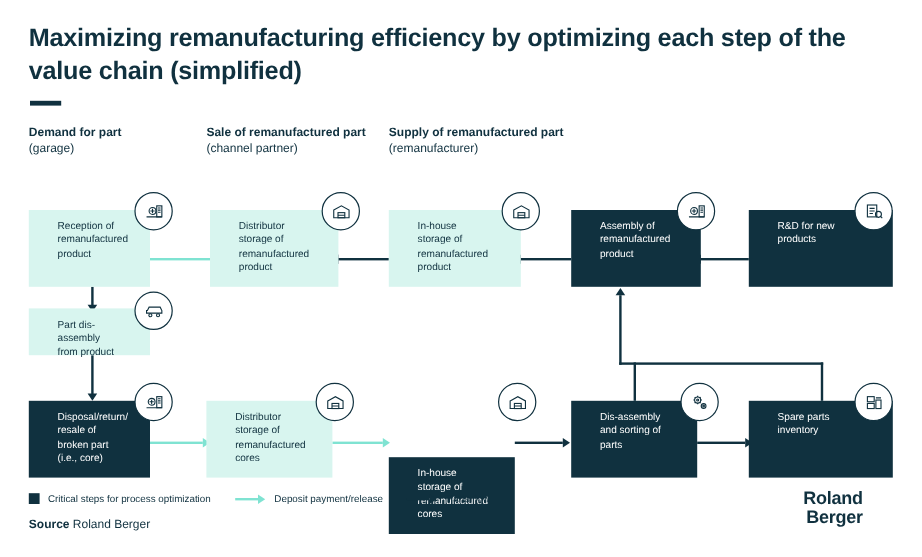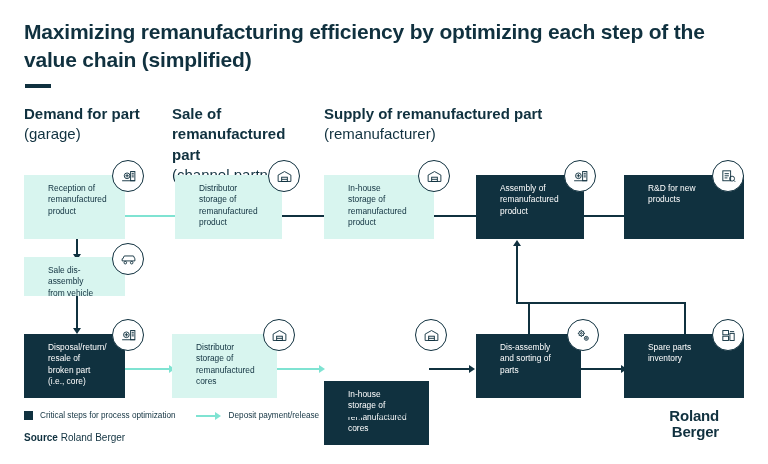--- a/index.html
+++ b/index.html
@@ -38,21 +38,21 @@
     left: 25px;
     top: 84px;
     width: 26px;
     height: 4px;
     background: #10313f;
   }
 
   
   .colhead {
     position: absolute;
-    font-size: 15px;
+    font-size: 10px;
     line-height: 1.35;
     color: #10313f;
   }
   .colhead b {
     font-weight: bold;
   }
   .colhead span {
     font-weight: normal;
   }
 
@@ -301,21 +301,21 @@
 
   <div class="box box-dark" style="left:476px; top:175px; width:108px; height:64px;">
     <span class="boxtext">Assembly of remanufactured product</span>
   </div>
 
   <div class="box box-dark" style="left:624px; top:175px; width:120px; height:64px;">
     <span class="boxtext">R&amp;D for new products</span>
   </div>
 
   <div class="box box-mint" style="left:24px; top:257px; width:101px; height:39px;">
-    <span class="boxtext">Sale dis-assembly from vehicle</span>
+    <span class="boxtext">Part dis-assembly from product</span>
   </div>
 
   <div class="box box-dark" style="left:24px; top:334px; width:101px; height:64px;">
     <span class="boxtext">Disposal/return/ resale of broken part (i.e., core)</span>
   </div>
 
   <div class="box box-mint" style="left:172px; top:334px; width:105px; height:64px;">
     <span class="boxtext">Distributor storage of remanufactured cores</span>
   </div>
 

